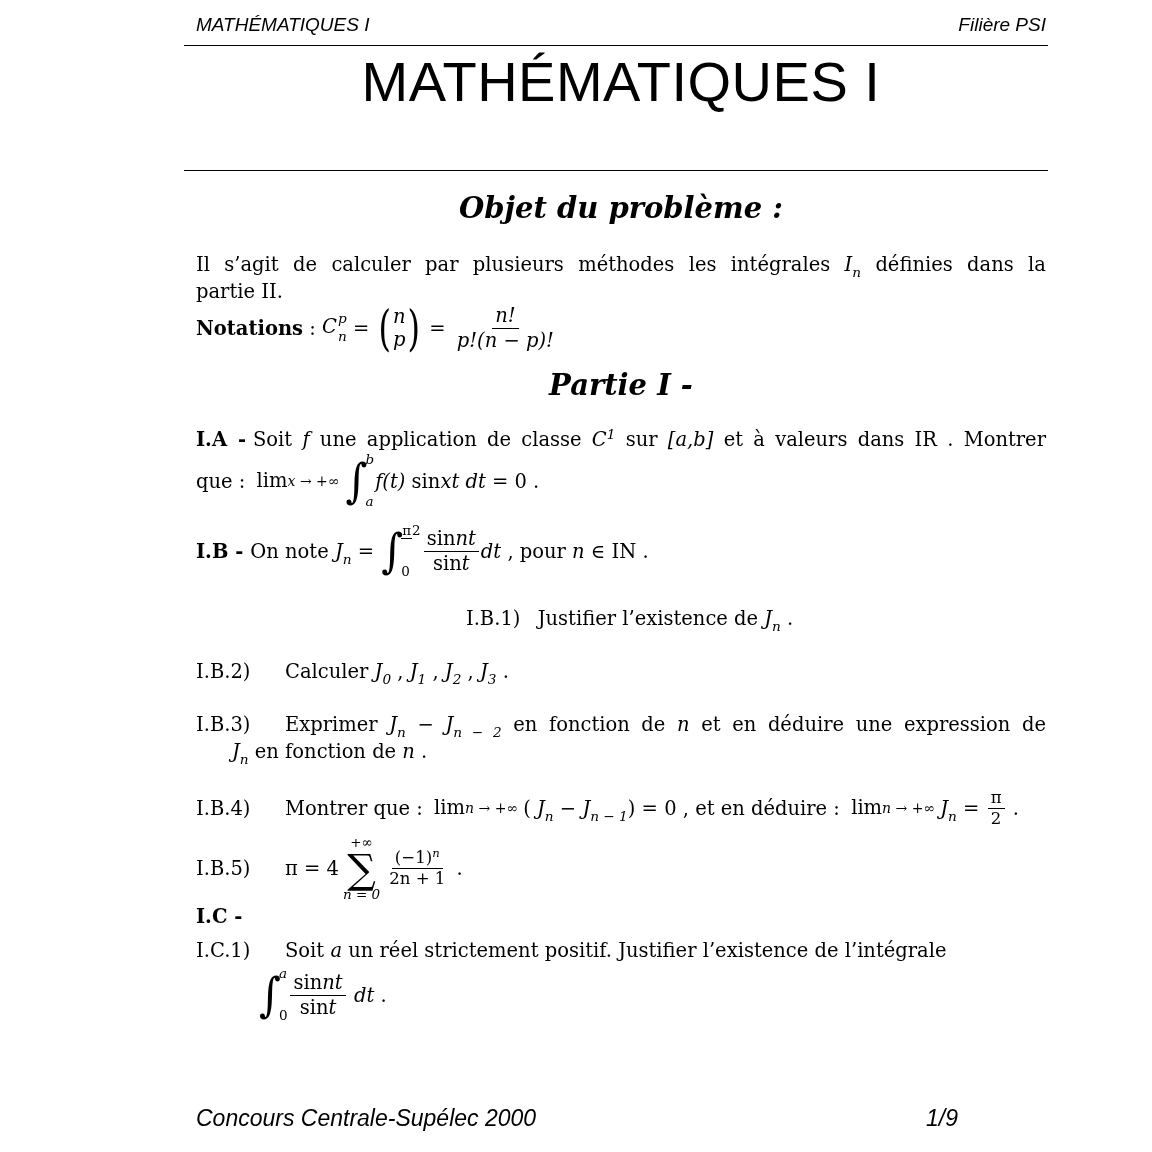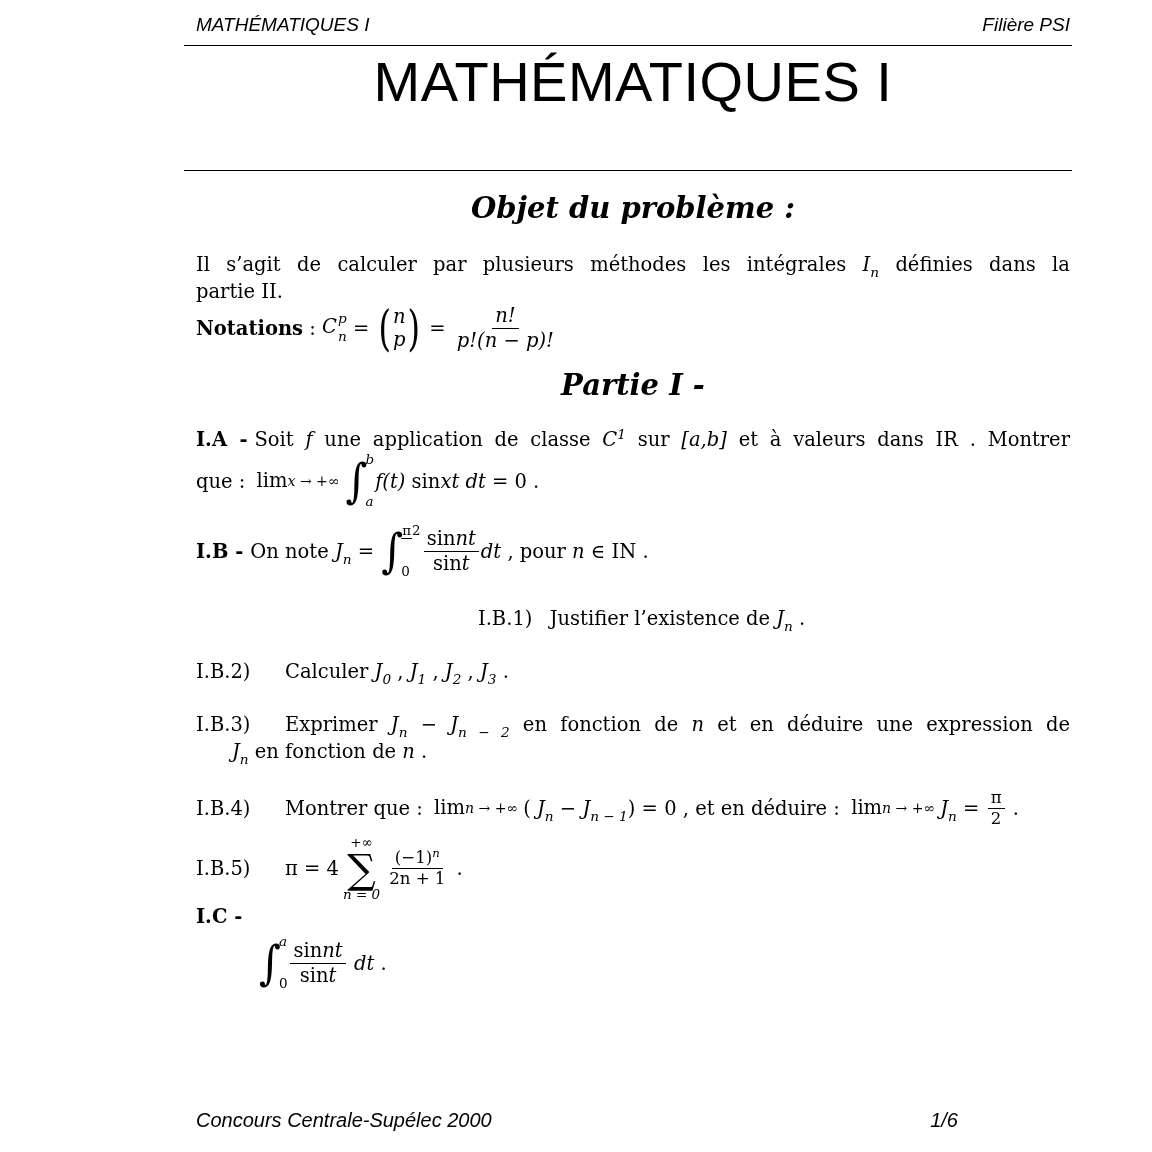--- a/index.html
+++ b/index.html
@@ -6,21 +6,21 @@
   html,body { background:#ffffff; }
   body {
     width:1152px; height:1152px;
     font-family:"DejaVu Serif", serif;
     color:#000;
     position:relative;
     overflow:hidden;
   }
   .page {
     position:absolute; inset:0;
-    padding:0 82px 0 196px;
+    padding:0 106px 0 196px;
   }
   
   .hdr-row {
     display:flex; justify-content:space-between; align-items:baseline;
     margin-top:13px;
     font-family:"Liberation Sans", sans-serif;
     font-style:italic; font-size:19px; line-height:24px;
   }
   .rule {
     height:0; border:none; border-top:1.6px solid #000;
@@ -31,21 +31,21 @@
   .doc-title {
     font-family:"Liberation Sans", sans-serif;
     font-weight:400; font-size:56px; line-height:60px;
     text-align:center; margin-top:6px;
     letter-spacing:0.5px; white-space:nowrap;
   }
   .footer-row {
     position:absolute; left:196px; right:194px; bottom:20px;
     display:flex; justify-content:space-between; align-items:baseline;
     font-family:"Liberation Sans", sans-serif;
-    font-style:italic; font-size:20px;
+    font-style:italic; font-size:23px;
   }
   
   .sec-heading {
     font-size:29px; line-height:36px;
     font-weight:bold; font-style:italic;
     text-align:center;
   }
   .objet-heading { margin-top:19px; }
   .partie-heading { margin-top:13px; }
   
@@ -266,35 +266,36 @@
         <span class="den">2n + 1</span>
       </span>
       <span class="t"> .</span>
   </div>
 
   <div class="body-line q-ic">
     <b>I.C -</b>
   </div>
 
   <div class="q q-ic1">
+    <div><span class="qlabel">I.C.1)</span><span>Soit </span><span class="v">a</span><span> un réel strictement positif. Justifier l’existence de l’intégrale</span></div>
     <div class="fx ic1-formula">
       <span class="integral">
           <span class="int-sign">∫</span>
           <span class="int-bounds">
             <span class="bs top v">a</span>
             <span class="bs bot">0</span>
           </span>
         </span>
         <span class="frac">
           <span class="num"><span>sin</span><span class="v">nt</span></span>
           <span class="den"><span>sin</span><span class="v">t</span></span>
         </span>
         <span class="t v"> dt</span>
         <span class="t"> .</span>
     </div>
   </div>
 
   <div class="footer-row">
     <span>Concours Centrale-Supélec 2000</span>
-    <span>1/6</span>
+    <span>1/9</span>
   </div>
 
 </div>
 
 </body></html>

